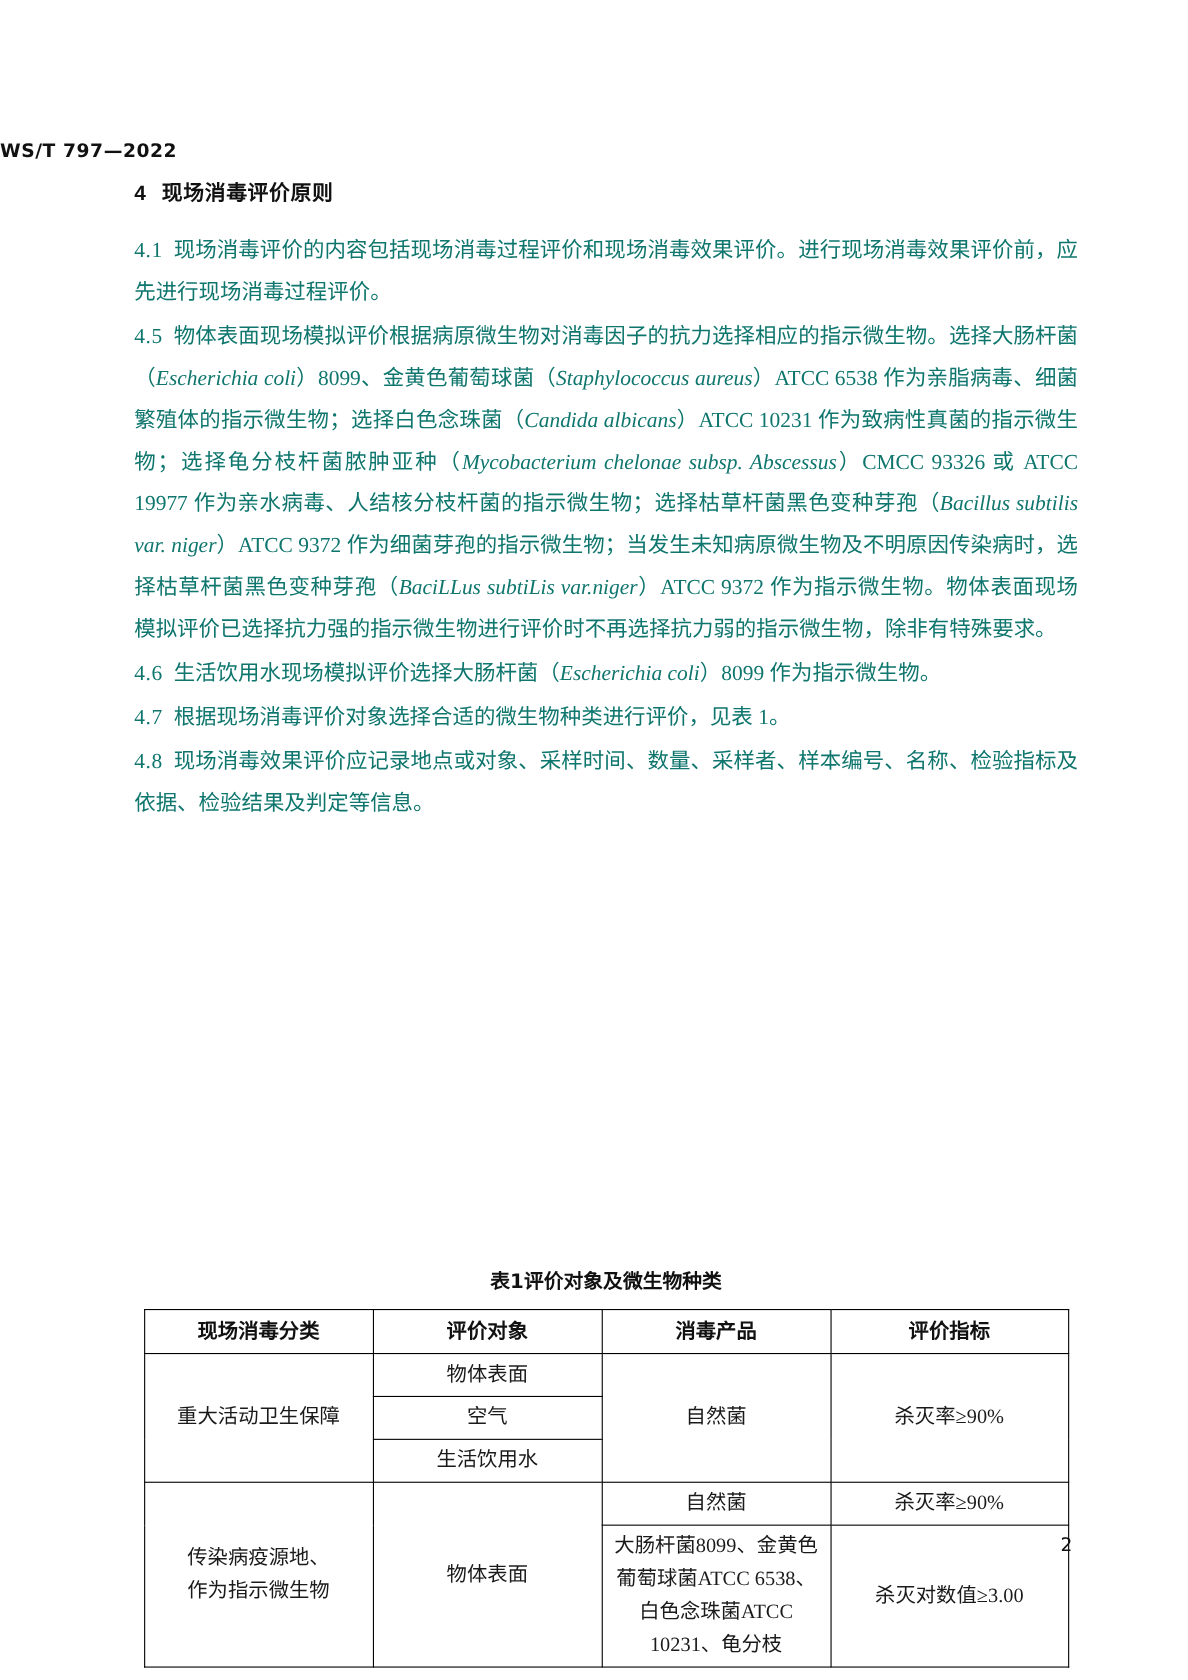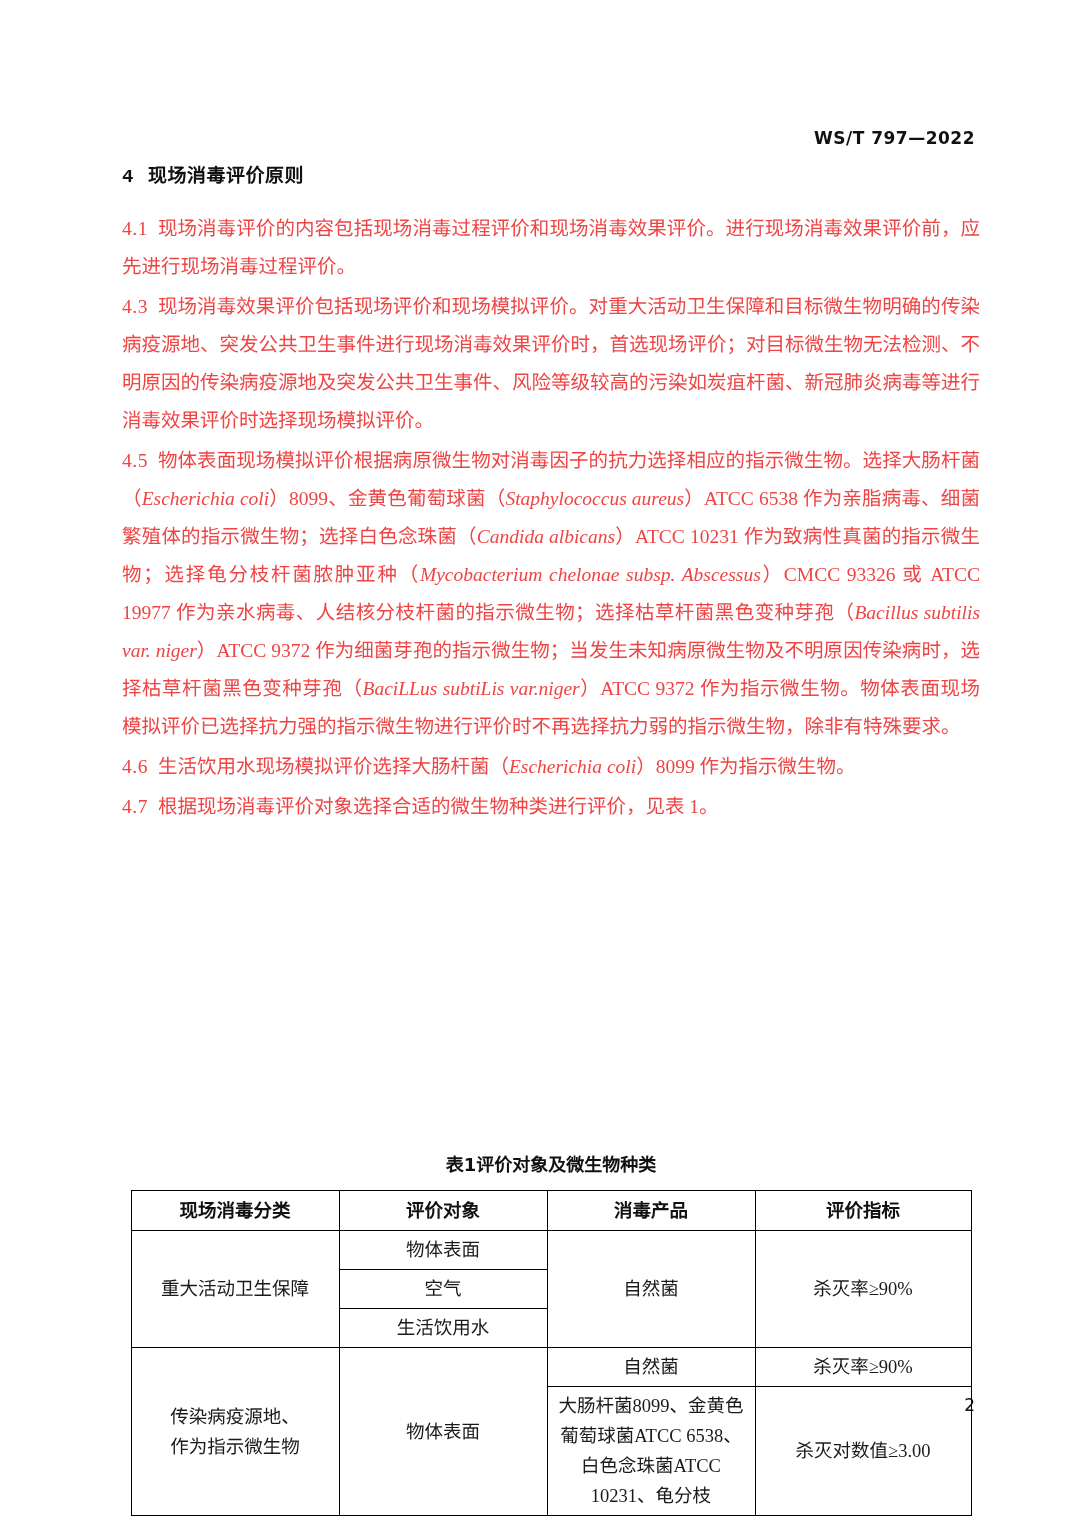--- a/index.html
+++ b/index.html
@@ -20,53 +20,52 @@
     overflow: hidden;
     box-sizing: border-box;
   }
 
   
   .running-header {
     position: absolute;
     top: 128px;
     left: 0;
     right: 105px;
-    text-align: right;
     font-family: "DejaVu Sans", "Liberation Sans", sans-serif;
     font-size: 17px;
     font-weight: 700;
     letter-spacing: 0.5px;
     color: #111;
   }
 
   
   .content {
     position: absolute;
     left: 122px;
     top: 160px;
     width: 858px;
   }
 
   h2.section-title {
-    font-family: Liberation Mono, monospace;
+    font-family: Liberation Sans, sans-serif;
     font-size: 19px;
     font-weight: 700;
     margin: 0 0 22px 0;
     letter-spacing: 0.5px;
     color: #111;
   }
   h2.section-title .num { margin-right: 14px; }
 
   p.clause {
     font-size: 19.5px;
     line-height: 38px;
     margin: 0 0 2px 0;
     text-align: justify;
     text-justify: inter-ideograph;
-    color: #ef4444;
+    color: #0f766e;
   }
   p.clause .cnum {
     margin-right: 10px;
     letter-spacing: 0.5px;
   }
   i, .lat {
     font-style: italic;
     font-family: "Liberation Serif", "DejaVu Serif", serif;
   }
 
@@ -148,37 +147,37 @@
 
     <h2 class="section-title">
       <span class="num">4</span><span>现场消毒评价原则</span>
     </h2>
 
     <p class="clause">
       <span class="cnum">4.1</span><span>现场消毒评价的内容包括现场消毒过程评价和现场消毒效果评价。进行现场消毒效果评价前，应先进行现场消毒过程评价。</span>
     </p>
 
 
-    <p class="clause">
-      <span class="cnum">4.3</span><span>现场消毒效果评价包括现场评价和现场模拟评价。对重大活动卫生保障和目标微生物明确的传染病疫源地、突发公共卫生事件进行现场消毒效果评价时，首选现场评价；对目标微生物无法检测、不明原因的传染病疫源地及突发公共卫生事件、风险等级较高的污染如炭疽杆菌、新冠肺炎病毒等进行消毒效果评价时选择现场模拟评价。</span>
-    </p>
 
 
     <p class="clause">
       <span class="cnum">4.5</span><span><span>物体表面现场模拟评价根据病原微生物对消毒因子的抗力选择相应的指示微生物。选择大肠杆菌（</span><span class="lat">Escherichia coli</span><span>）8099、金黄色葡萄球菌（</span><span class="lat">Staphylococcus aureus</span><span>）ATCC 6538 作为亲脂病毒、细菌繁殖体的指示微生物；选择白色念珠菌（</span><span class="lat">Candida albicans</span><span>）ATCC 10231 作为致病性真菌的指示微生物；选择龟分枝杆菌脓肿亚种（</span><span class="lat">Mycobacterium chelonae subsp. Abscessus</span><span>）CMCC 93326 或 ATCC 19977 作为亲水病毒、人结核分枝杆菌的指示微生物；选择枯草杆菌黑色变种芽孢（</span><span class="lat">Bacillus subtilis var. niger</span><span>）ATCC 9372 作为细菌芽孢的指示微生物；当发生未知病原微生物及不明原因传染病时，选择枯草杆菌黑色变种芽孢（</span><span class="lat">BaciLLus subtiLis var.niger</span><span>）ATCC 9372 作为指示微生物。物体表面现场模拟评价已选择抗力强的指示微生物进行评价时不再选择抗力弱的指示微生物，除非有特殊要求。</span></span>
     </p>
 
     <p class="clause">
       <span class="cnum">4.6</span><span><span>生活饮用水现场模拟评价选择大肠杆菌（</span><span class="lat">Escherichia coli</span><span>）8099 作为指示微生物。</span></span>
     </p>
 
     <p class="clause">
       <span class="cnum">4.7</span><span>根据现场消毒评价对象选择合适的微生物种类进行评价，见表 1。</span>
     </p>
 
+    <p class="clause">
+      <span class="cnum">4.8</span><span>现场消毒效果评价应记录地点或对象、采样时间、数量、采样者、样本编号、名称、检验指标及依据、检验结果及判定等信息。</span>
+    </p>
 
     <div class="table-wrap">
 
       <div class="table-caption">
         <span class="cap-num">表1</span><span>评价对象及微生物种类</span>
       </div>
 
       <table class="t1">
         <colgroup>
           <col class="c1">

